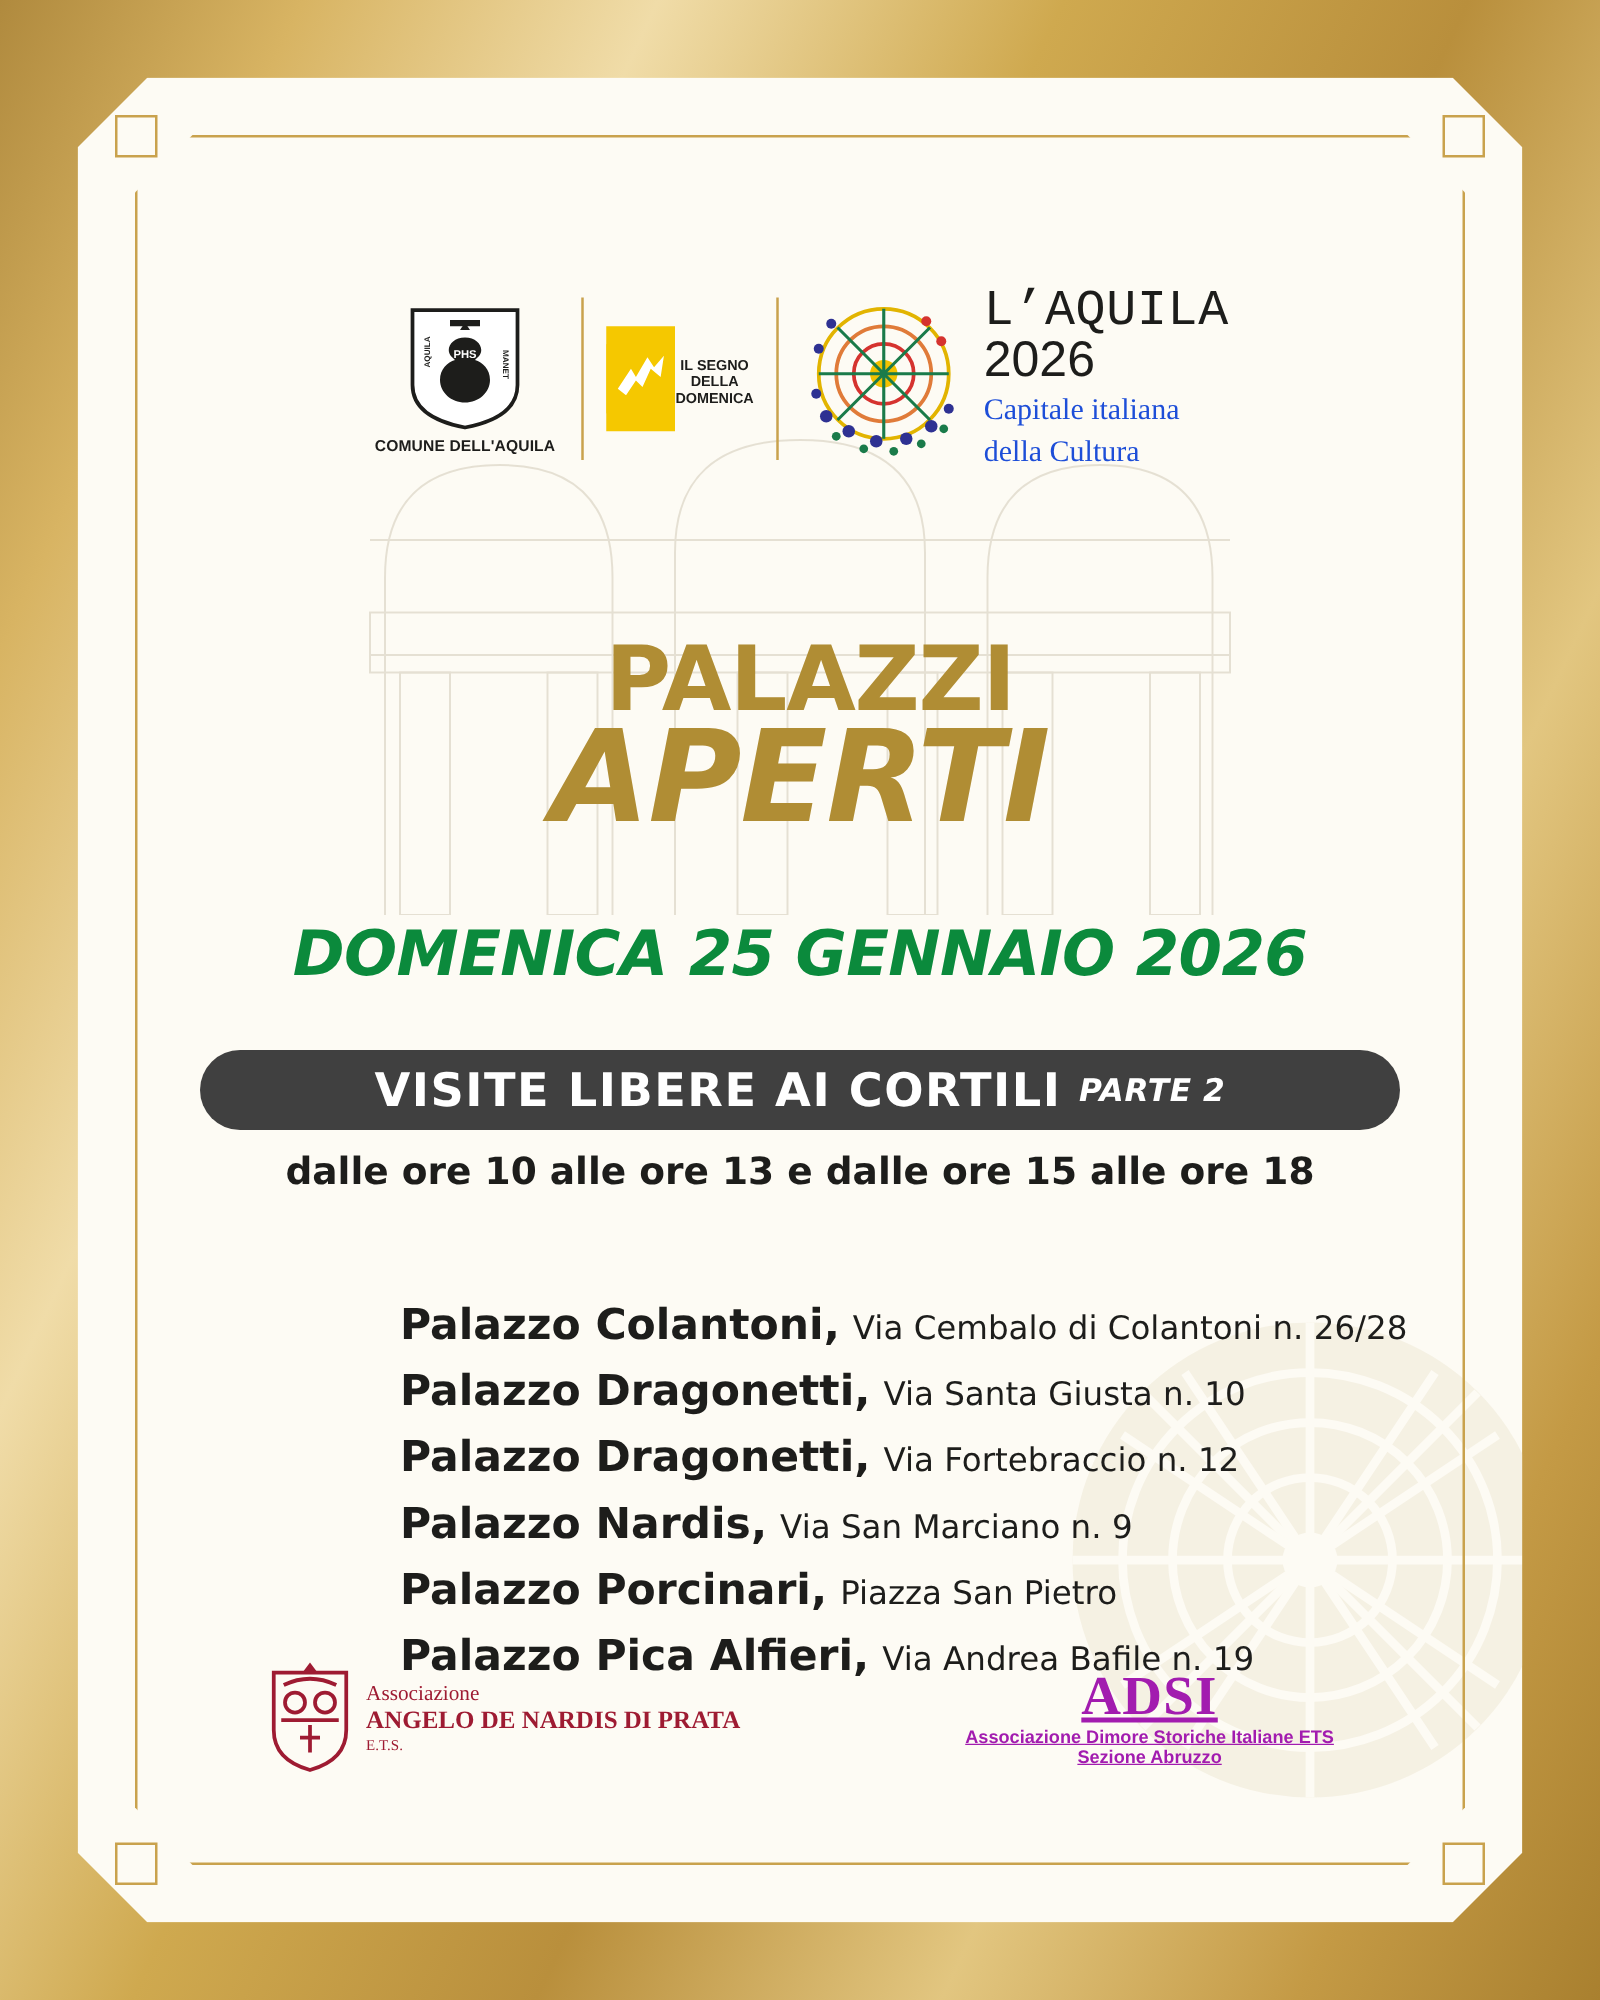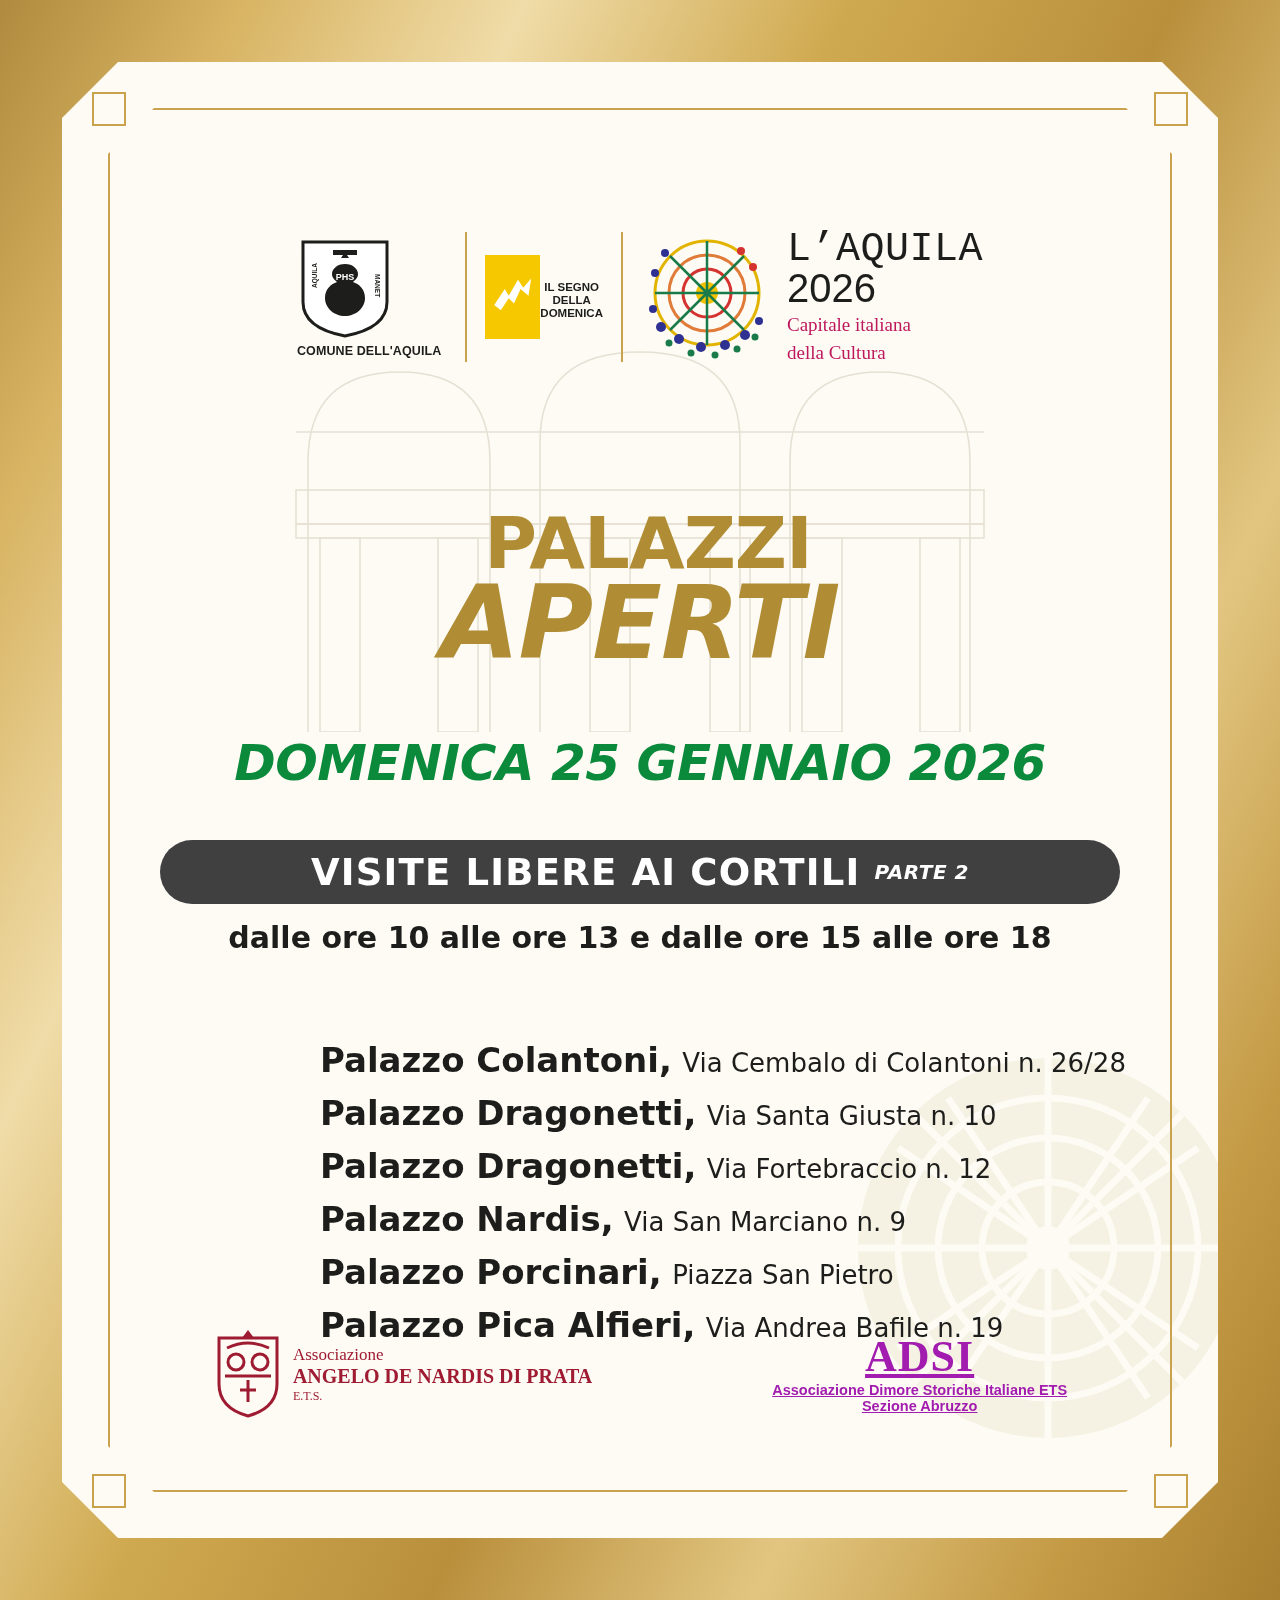--- a/index.html
+++ b/index.html
@@ -113,21 +113,21 @@
     left: 0;
     right: 0;
     display: flex;
     justify-content: center;
     align-items: center;
     gap: 0;
   }
   .logo-comune {
     display: flex;
     flex-direction: column;
-    align-items: flex-start;
+    align-items: center;
     width: 150px;
   }
   .logo-comune .crest { width: 96px; height: 104px; }
   .logo-comune .caption {
     font-size: 12.5px;
     font-weight: bold;
     letter-spacing: .1px;
     color: #1d1d1b;
     margin-top: 4px;
     white-space: nowrap;
@@ -171,22 +171,22 @@
     color: #1d1d1b;
   }
   .logo-aquila .t2 {
     font-family: Liberation Sans, sans-serif;
     font-size: 40px;
     color: #1d1d1b;
     margin-top: -2px;
   }
   .logo-aquila .t3 {
     font-family: "Liberation Serif", serif;
-    font-size: 19px;
-    color: #be185d;
+    font-size: 24px;
+    color: #1d4ed8;
     margin-top: 6px;
     line-height: 1.18;
   }
 
   
   .title-wrap {
     position: absolute;
     top: 448px;
     left: 0;
     right: 0;
@@ -234,21 +234,21 @@
   .banner .b1 {
     font-family: "DejaVu Sans", sans-serif;
     font-weight: bold;
     font-size: 37px;
     letter-spacing: 1.2px;
   }
   .banner .b2 {
     font-family: "DejaVu Sans", sans-serif;
     font-weight: bold;
     font-style: italic;
-    font-size: 20px;
+    font-size: 25px;
     letter-spacing: .5px;
     margin-left: 14px;
   }
 
   .hours {
     position: absolute;
     top: 858px;
     left: 0; right: 0;
     text-align: center;
     font-family: "DejaVu Sans", sans-serif;

